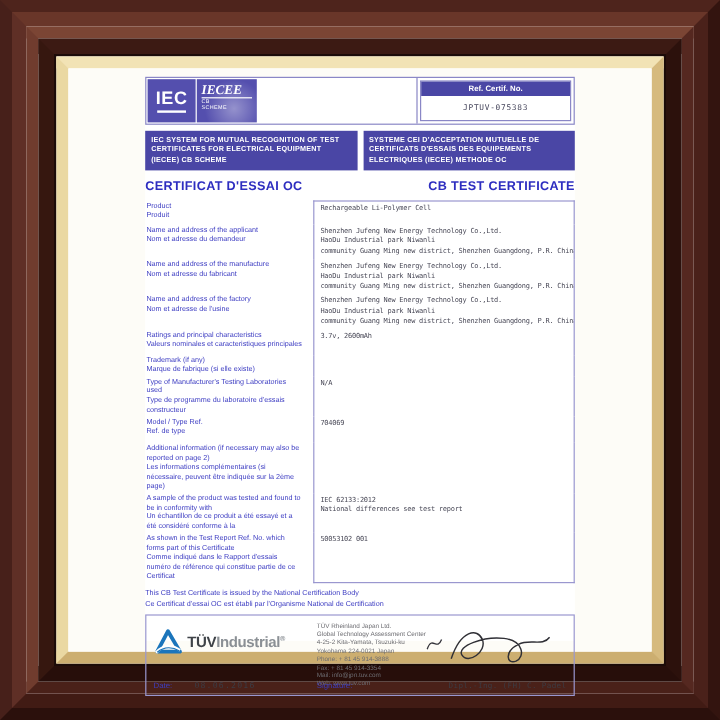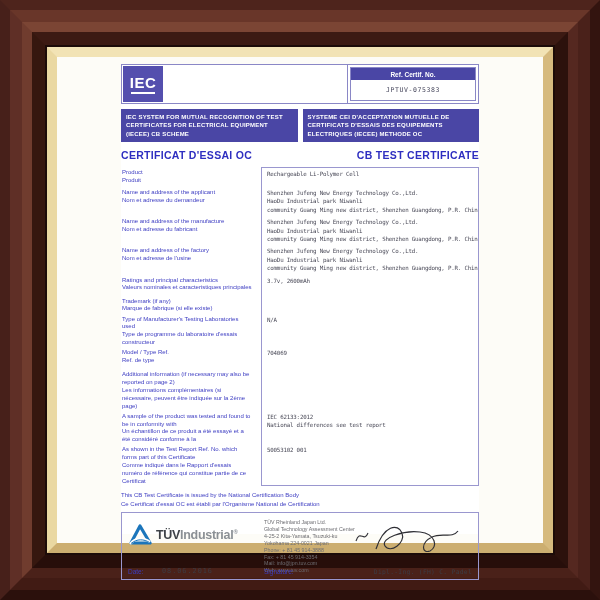--- a/index.html
+++ b/index.html
@@ -76,20 +76,25 @@
      <div class="bx f5">
       <div class="bx liner">
        <div class="bx mat">
         <div class="bx cert">
 
           <div class="hdr">
             <div class="iec-cell">
               <div class="iec-word">IEC</div>
               <div class="iec-bar"></div>
             </div>
+            <div class="iecee-cell">
+              <div class="iecee-word">IECEE</div>
+              <div class="iecee-sub">CB</div>
+              <div class="iecee-sub">SCHEME</div>
+            </div>
             <div class="hdr-space"></div>
             <div class="ref-wrap">
               <div class="ref-cell">
                 <div class="ref-bar">Ref. Certif. No.</div>
                 <div class="ref-num">JPTUV-075383</div>
               </div>
             </div>
           </div>
 
           <div class="banner">

